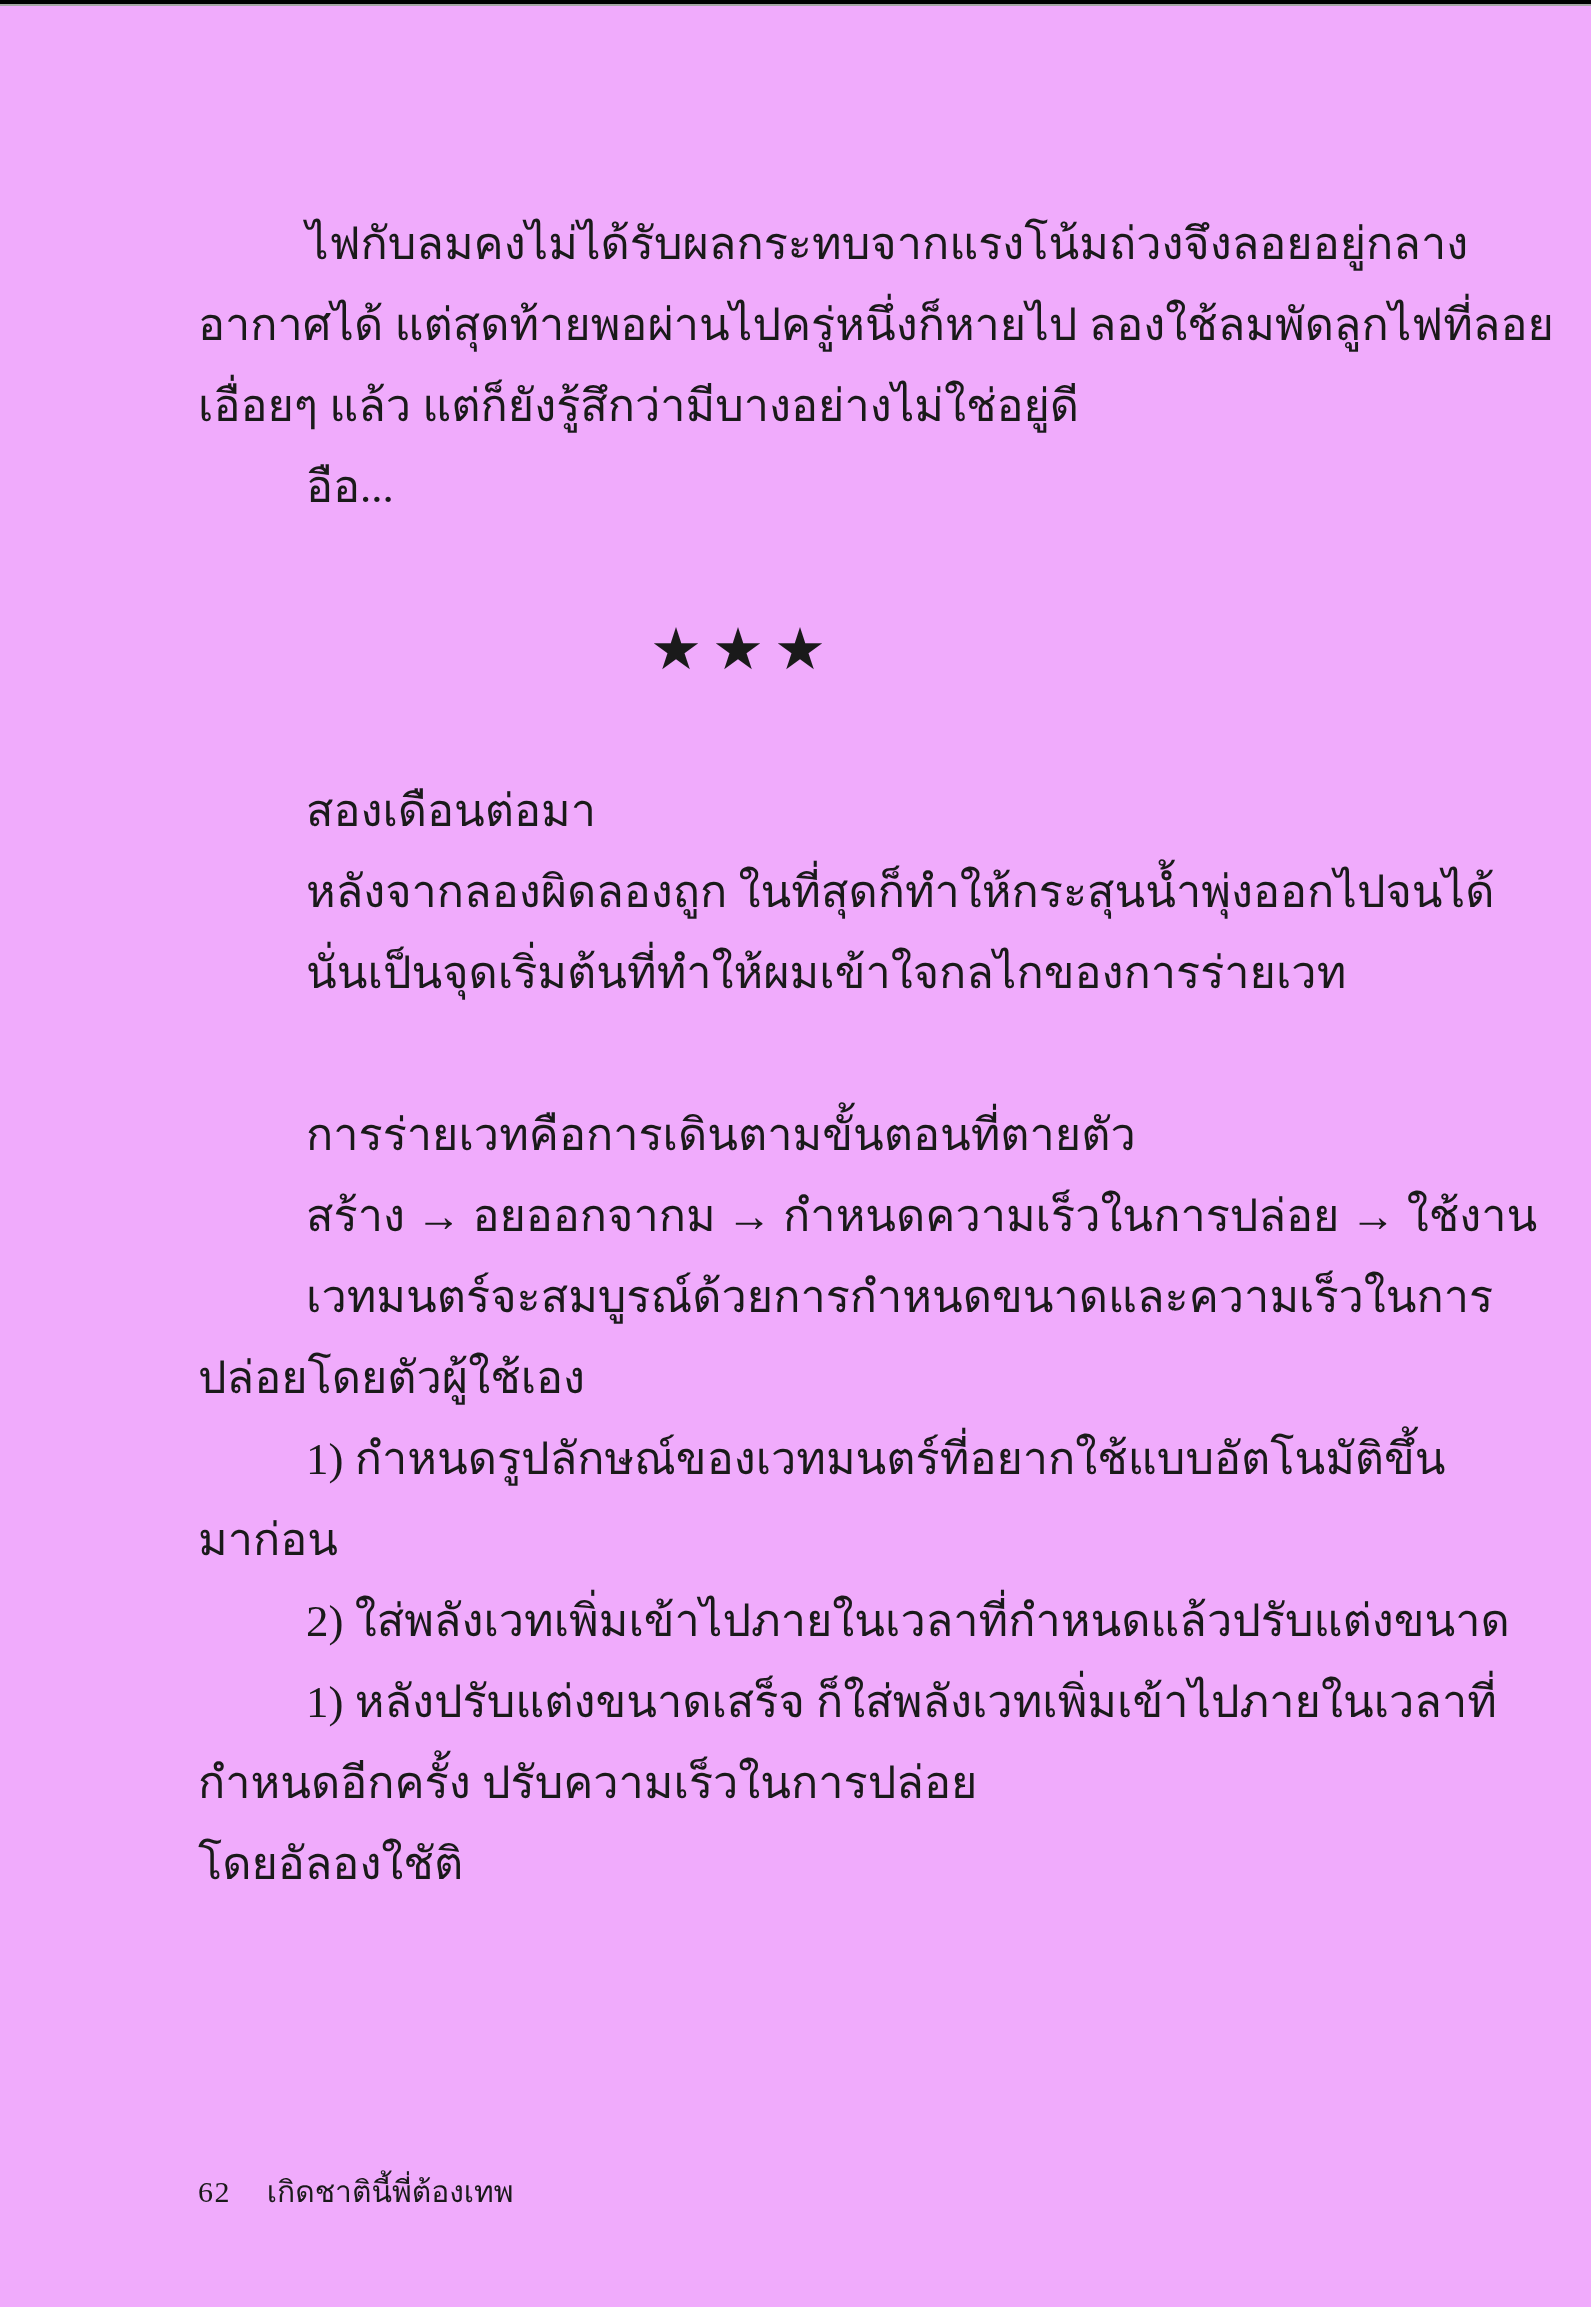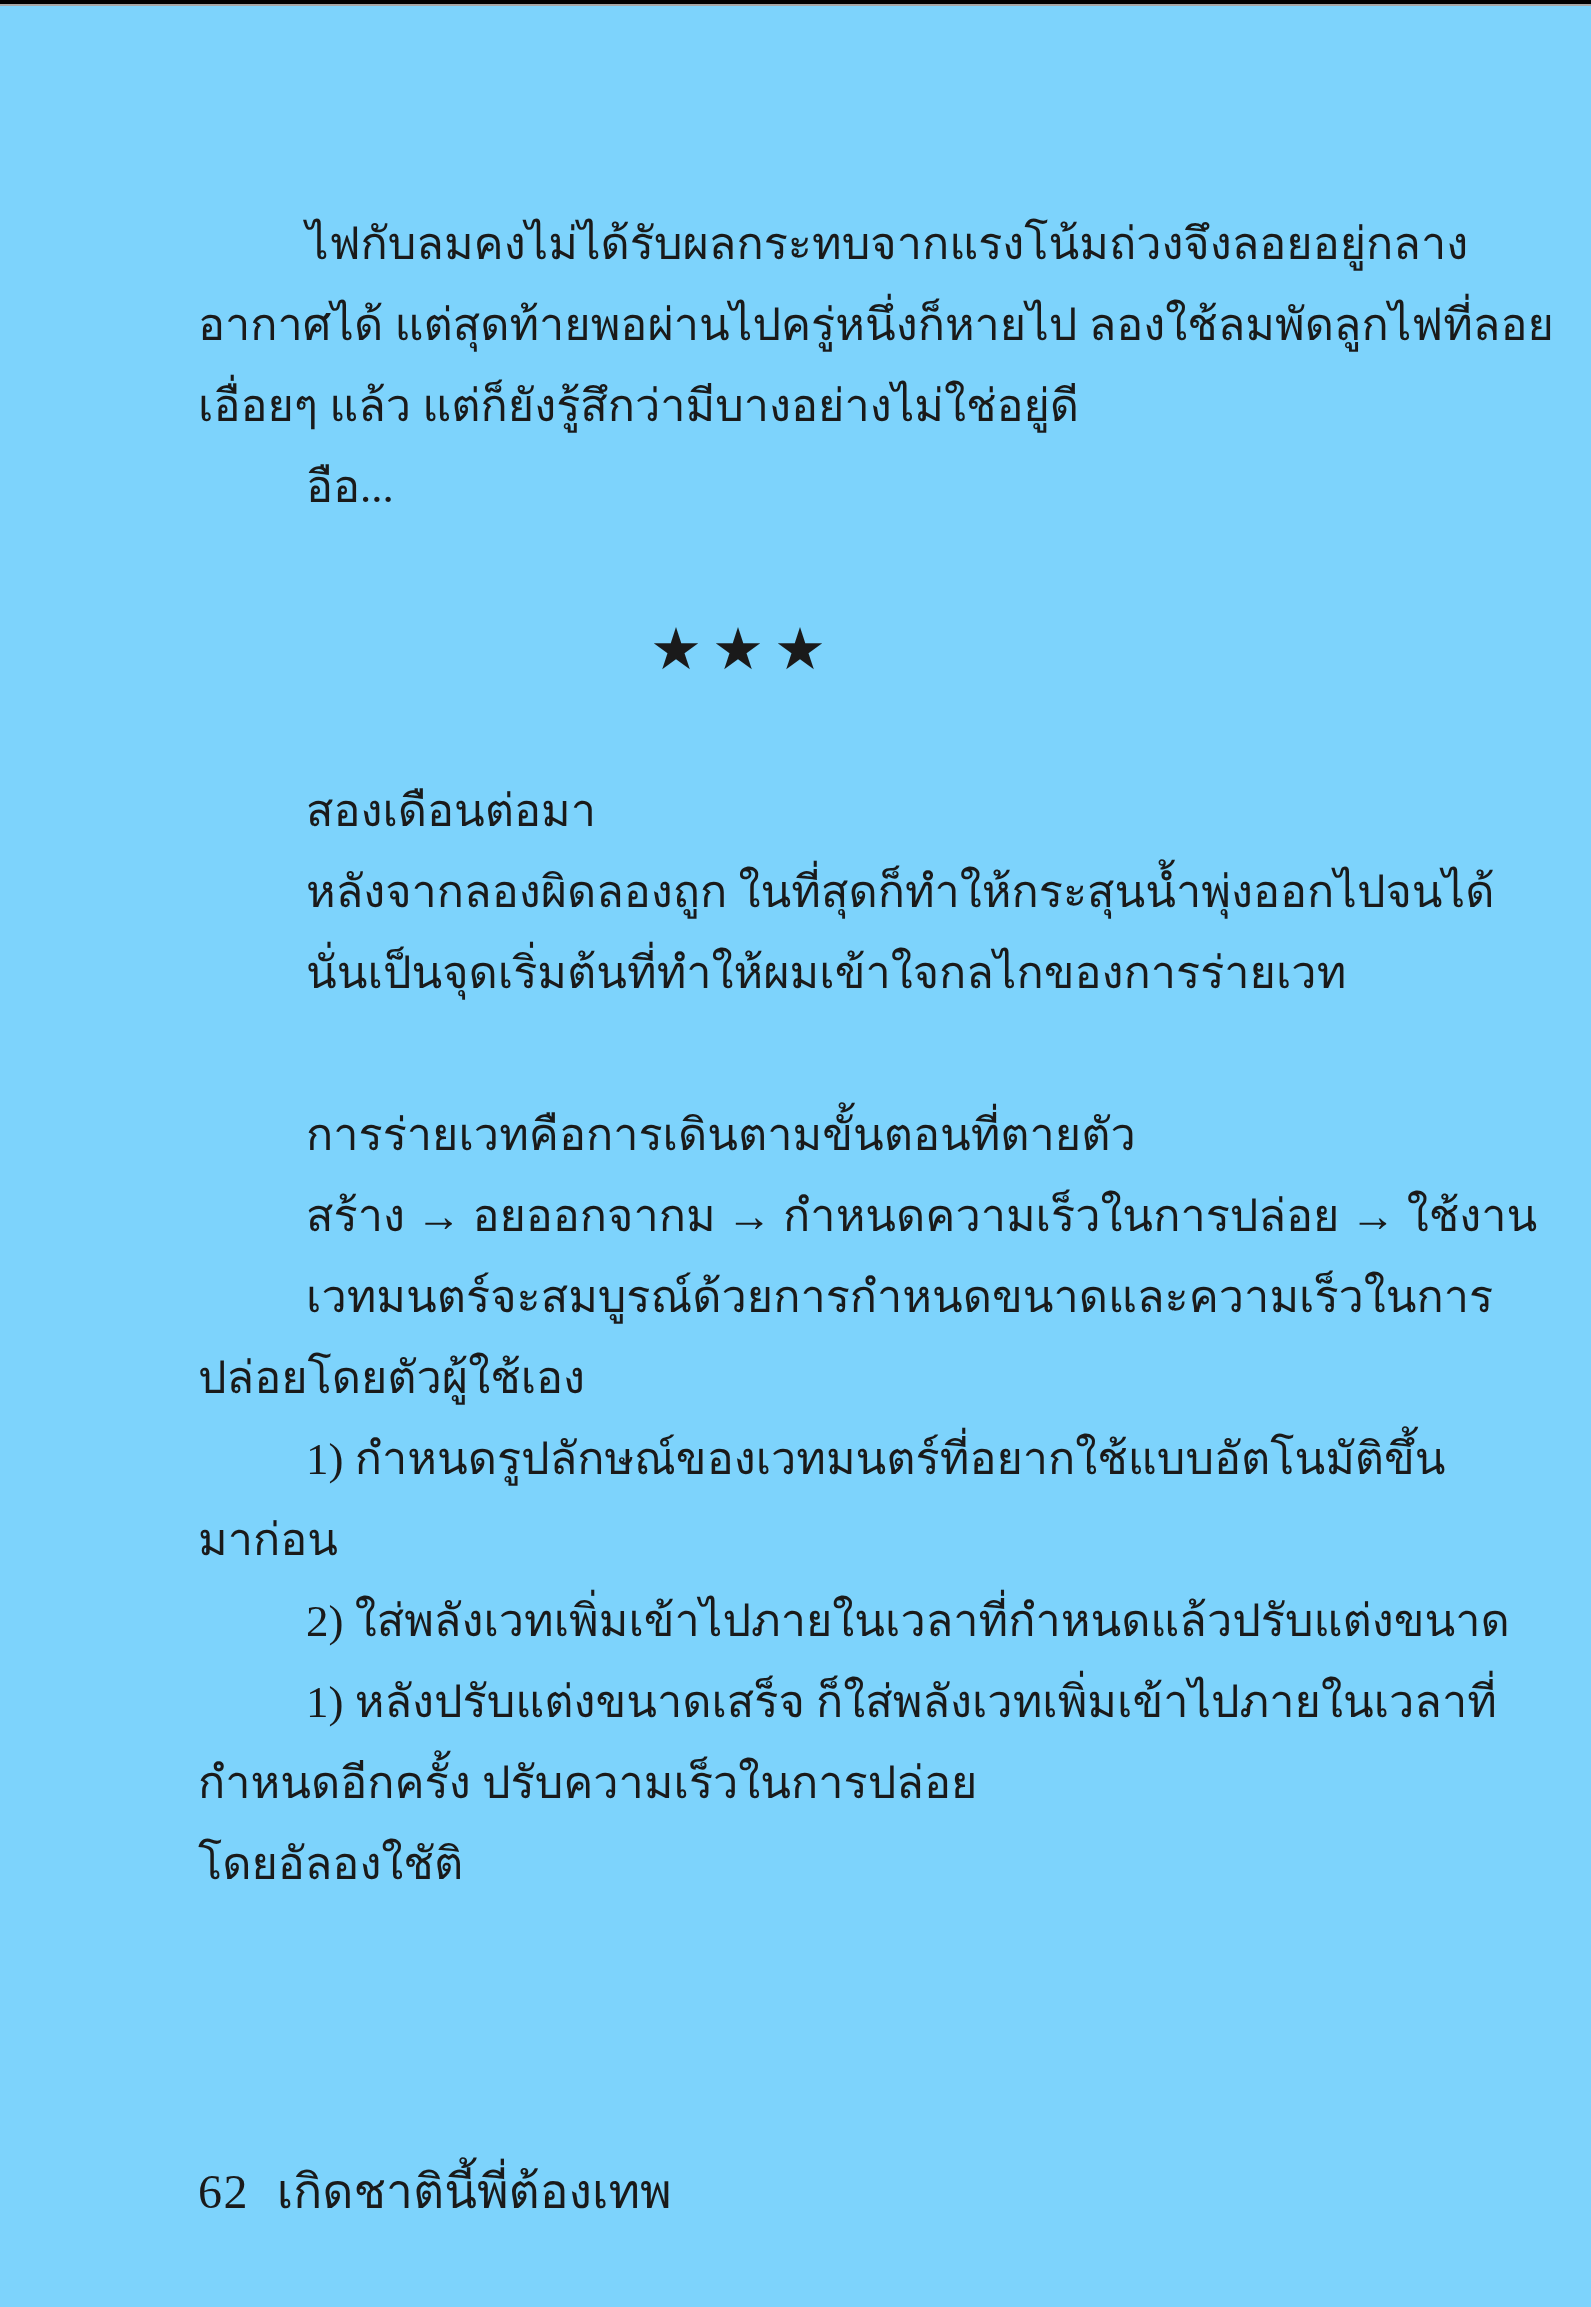--- a/index.html
+++ b/index.html
@@ -56,32 +56,32 @@
     letter-spacing: 10px;
     padding-right: 42px; 
   }
   .footer {
     position: absolute;
     top: 2151px;
     left: 198px;
     width: 1132px;
     display: flex;
     align-items: baseline;
-    gap: 28px;
-    font-size: 48px;
+    gap: 36px;
+    font-size: 30px;
     line-height: 81px;
   }
   .footer .page-number {
     letter-spacing: 1.4px;
   }
 </style>
 </head>
 <body>
 
-<div id="page" style="background: #7dd3fc; color: rgb(26, 26, 26);">
+<div id="page" style="background: #f0abfc; color: rgb(26, 26, 26);">
 
   <div class="top-border" style="background: rgb(0, 0, 0);"></div>
   <div class="top-border-underline" style="background: rgb(166, 166, 166);"></div>
 
   <div class="body-text">
 
   <div class="line indent">ไฟกับลมคงไม่ได้รับผลกระทบจากแรงโน้มถ่วงจึงลอยอยู่กลาง</div>
       <div class="line">อากาศได้ แต่สุดท้ายพอผ่านไปครู่หนึ่งก็หายไป ลองใช้ลมพัดลูกไฟที่ลอย</div>
       <div class="line">เอื่อยๆ แล้ว แต่ก็ยังรู้สึกว่ามีบางอย่างไม่ใช่อยู่ดี</div>
       <div class="line indent">อือ...</div>

